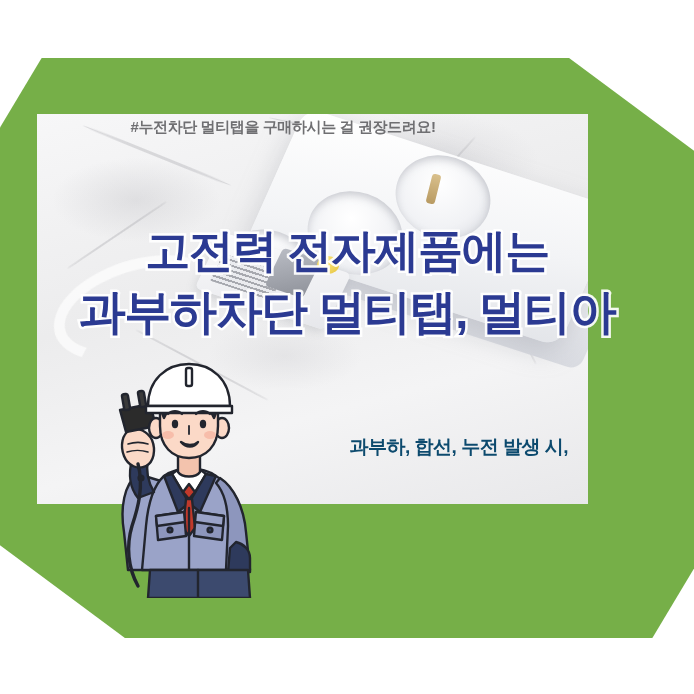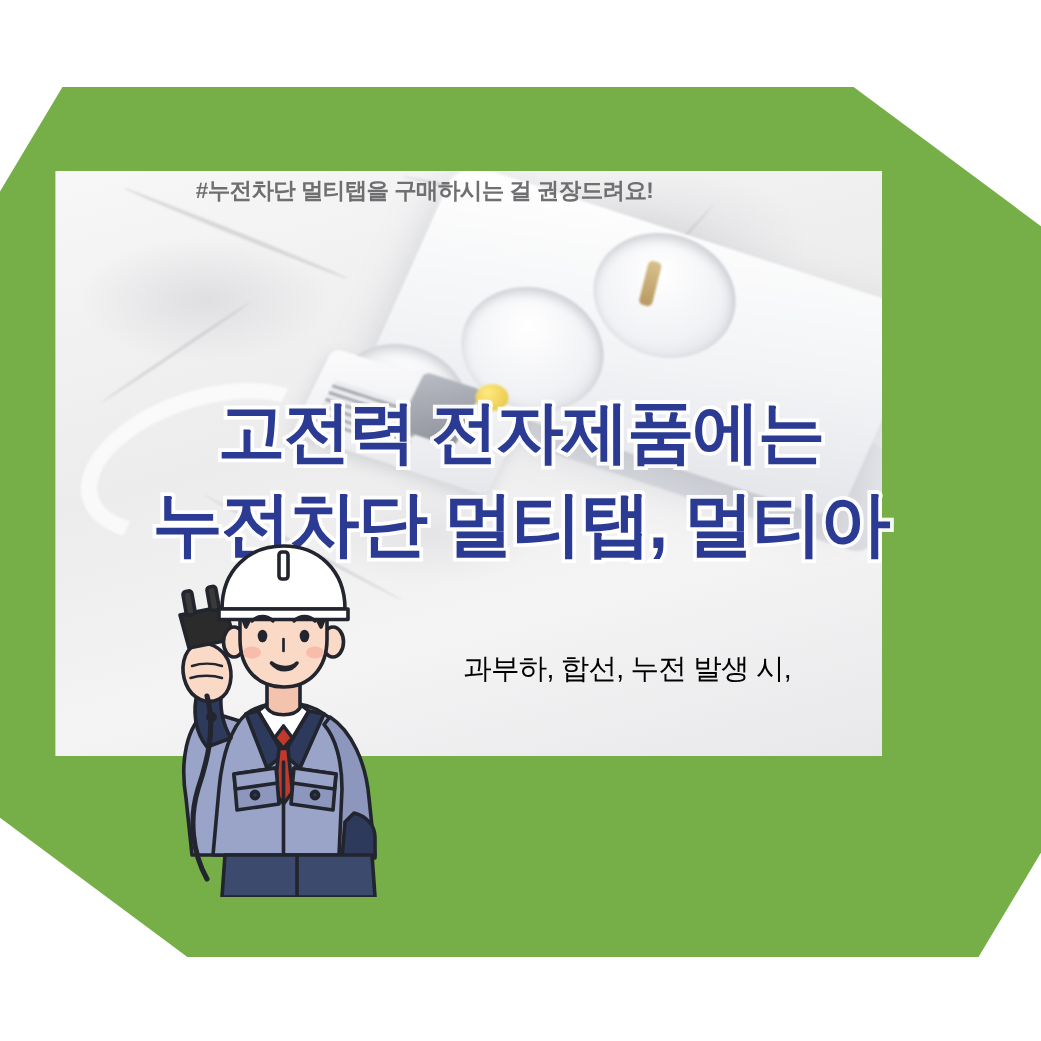--- a/index.html
+++ b/index.html
@@ -169,21 +169,20 @@
 
   
   .headline {
     position: absolute;
     left: 0;
     top: 222px;
     width: 694px;
     text-align: center;
     z-index: 6;
     pointer-events: none;
-    margin-top: 37px;
   }
   .headline .line {
     display: block;
     font-size: 45px;
     font-weight: 900;
     color: #2b3a92;
     letter-spacing: -1.4px;
     line-height: 1.30;
     white-space: nowrap;
     -webkit-text-stroke: 5px rgba(255,255,255,.92);
@@ -192,24 +191,24 @@
   .headline .line.l2 {
     font-size: 47px;
   }
 
   
   .bodycopy {
     position: absolute;
     left: 268px;
     top: 432px;
     width: 300px;
-    text-align: center;
-    color: #000000;
+    text-align: right;
+    color: #0c4a6e;
     font-size: 19px;
-    font-weight: 400;
+    font-weight: 700;
     line-height: 1.62;
     letter-spacing: -0.5px;
     white-space: nowrap;
   }
 
   
   .worker {
     position: absolute;
     left: 98px;
     top: 356px;
@@ -248,21 +247,21 @@
       <div class="breaker-label"></div>
       <div class="breaker-switch"></div>
       <div class="breaker-test"></div>
     </div>
   </div>
 
   <div class="hashtag">#누전차단 멀티탭을 구매하시는 걸 권장드려요!</div>
 
   <div class="headline">
     <span class="line l1">고전력 전자제품에는</span>
-    <span class="line l2">누전차단 멀티탭, 멀티아</span>
+    <span class="line l2">과부하차단 멀티탭, 멀티아</span>
   </div>
 
   <div class="bodycopy">
     <div>과부하, 합선, 누전 발생 시,</div>
   </div>
 
   <div class="worker">
     <svg viewBox="0 0 182 242" xmlns="http://www.w3.org/2000/svg">
       <g stroke="#22252e" stroke-width="2.4" stroke-linejoin="round" stroke-linecap="round">
 

